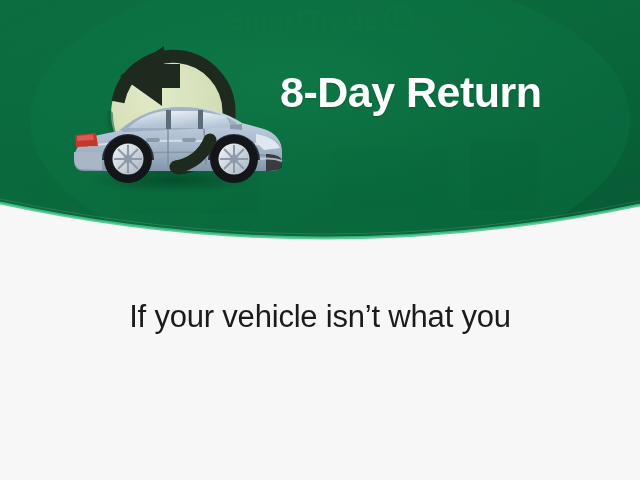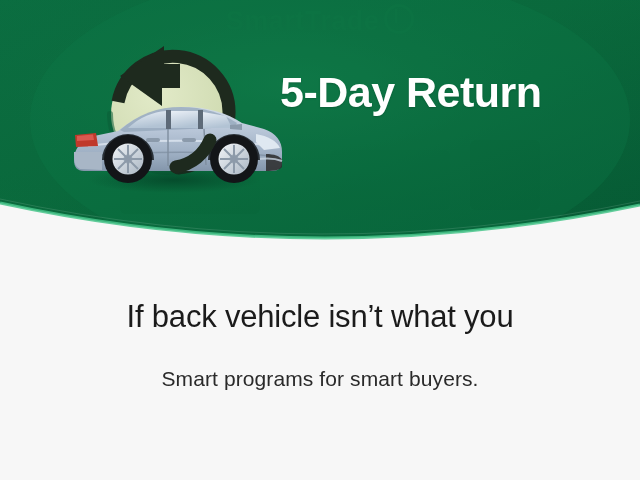--- a/index.html
+++ b/index.html
@@ -284,24 +284,23 @@
           </g>
         </g>
 
         <g>
           <path d="M152,112 C146,126 134,136 118,139" fill="none" stroke="#1e2a1e" stroke-width="13" stroke-linecap="round"></path>
         </g>
       </svg>
     </div>
 
     <div class="headline">
-      <span class="hl-line">5-Day Return</span>
+      <span class="hl-line">8-Day Return</span>
     </div>
   </div>
 
   <div class="copy">
     <p class="subhead">
-      <span class="sh-line">If back vehicle isn’t what you</span>
+      <span class="sh-line">If your vehicle isn’t what you</span>
     </p>
-    <p class="tagline">Smart programs for smart buyers.</p>
   </div>
 
 </div>
 
 </body></html>

